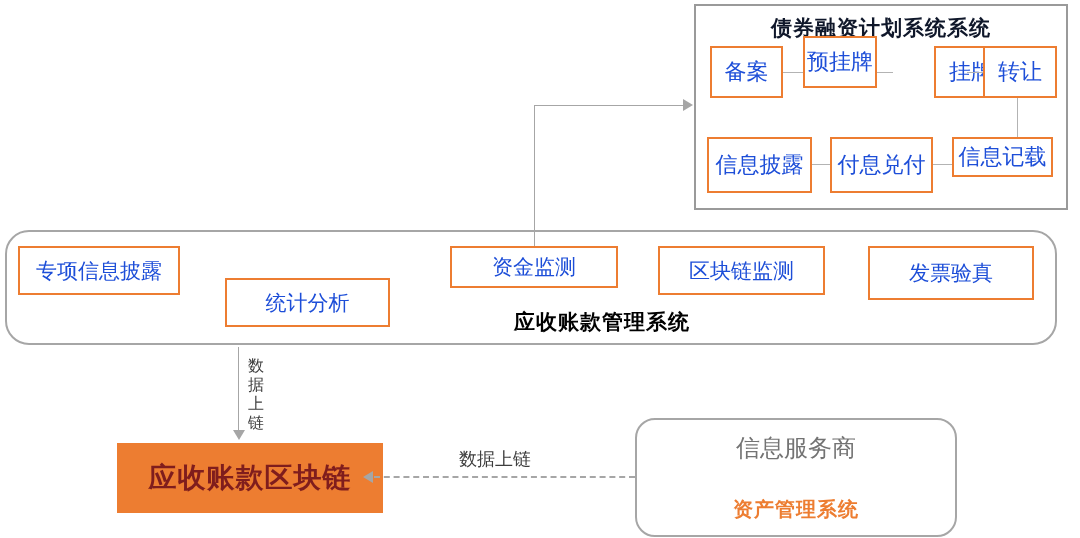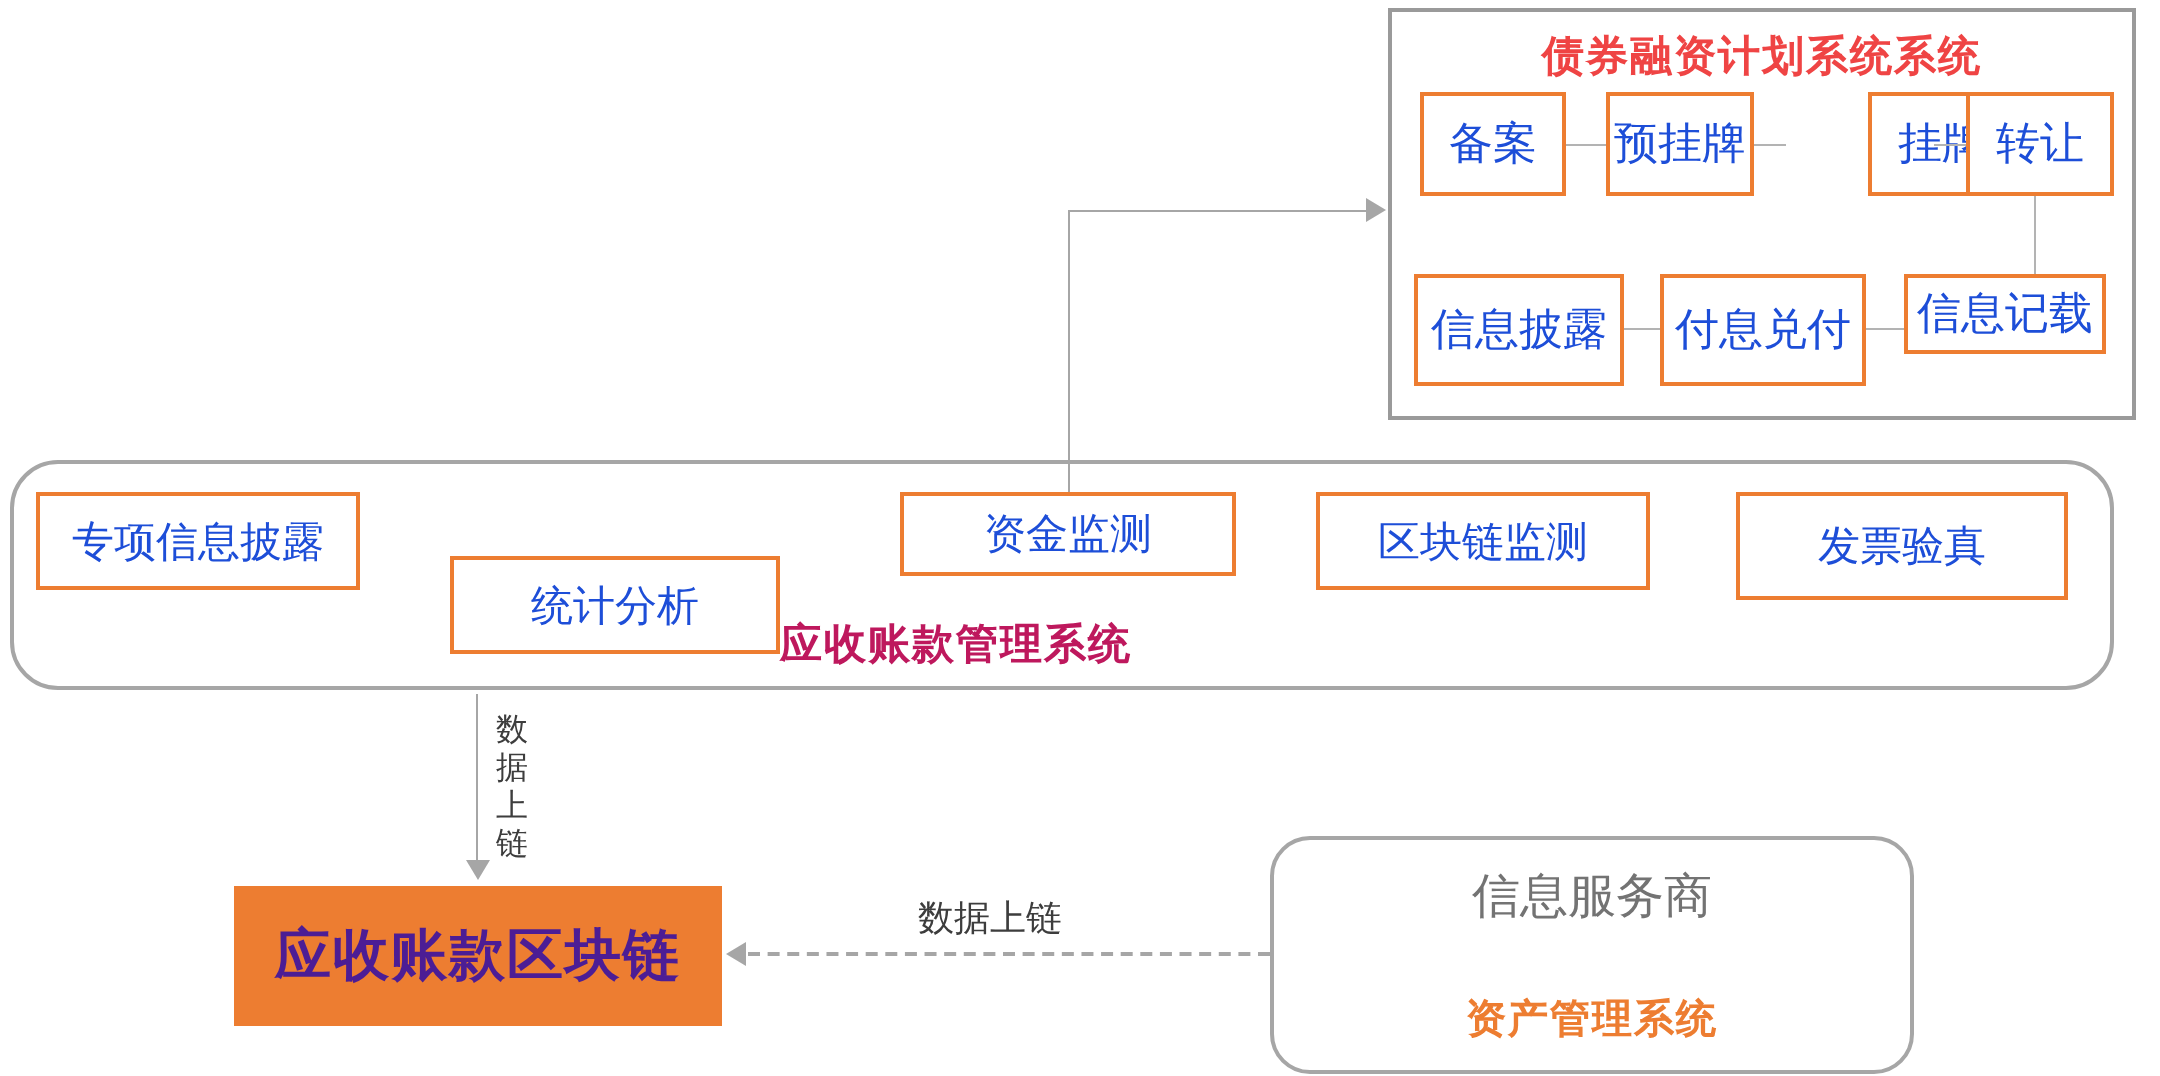--- a/index.html
+++ b/index.html
@@ -38,39 +38,39 @@
     border: 2px solid #9a9a9a;
     background: #ffffff;
   }
   .panel-title {
     position: absolute;
     left: 0; top: 8px;
     width: 100%;
     text-align: center;
     font-size: 21px;
     font-weight: 700;
-    color: #ef4444;
+    color: #0f172a;
     letter-spacing: 1px;
   }
   .container-receivables {
     position: absolute;
     left: 5px; top: 230px;
     width: 1052px; height: 115px;
     border: 2px solid #a6a6a6;
     border-radius: 24px;
     background: #ffffff;
   }
   .receivables-title {
     position: absolute;
     left: 390px; top: 308px;
     width: 300px;
-    text-align: left;
+    text-align: right;
     font-size: 21px;
     font-weight: 700;
-    color: #be185d;
+    color: #000000;
     letter-spacing: 1px;
   }
   .container-provider {
     position: absolute;
     left: 635px; top: 418px;
     width: 322px; height: 119px;
     border: 2px solid #a6a6a6;
     border-radius: 20px;
     background: #ffffff;
   }
@@ -90,26 +90,26 @@
     font-size: 20px;
     font-weight: 700;
     color: #ED7D31;
     letter-spacing: 1px;
   }
 
   
   .blockchain-box {
     position: absolute;
     left: 117px; top: 443px;
-    width: 244px; height: 70px;
+    width: 266px; height: 70px;
     background: #ED7D31;
     display: flex;
     align-items: center;
     justify-content: center;
-    color: #4c1d95;
+    color: #7f1d1d;
     font-size: 28px;
     font-weight: 700;
     letter-spacing: 1px;
   }
 
   
   .hline, .vline { position: absolute; background: #b3b3b3; }
   .hline { height: 1px; }
   .vline { width: 1px; }
   .hline.main, .vline.main { background: #a6a6a6; }
@@ -159,21 +159,21 @@
 </head>
 <body>
 
 <div class="stage">
 
   <div class="panel-bond">
     <div class="panel-title">债券融资计划系统系统</div>
   </div>
 
   <div class="obox small" style="left:710px;top:46px;width:73px;height:52px;">备案</div>
-  <div class="obox small" style="left:803px;top:46px;width:74px;height:52px;">预挂牌</div>
+  <div class="obox small" style="left:803px;top:36px;width:74px;height:52px;">预挂牌</div>
   <div class="obox small" style="left:893px;top:46px;width:74px;height:52px;margin-left:41px;">挂牌</div>
   <div class="obox small" style="left:983px;top:46px;width:74px;height:52px;">转让</div>
 
   <div class="obox small" style="left:707px;top:137px;width:105px;height:56px;">信息披露</div>
   <div class="obox small" style="left:830px;top:137px;width:103px;height:56px;">付息兑付</div>
   <div class="obox small" style="left:952px;top:137px;width:101px;height:40px;">信息记载</div>
 
   <div class="hline" style="left:783px;top:72px;width:20px;"></div>
   <div class="hline" style="left:877px;top:72px;width:16px;"></div>
   <div class="hline" style="left:967px;top:72px;width:16px;"></div>

